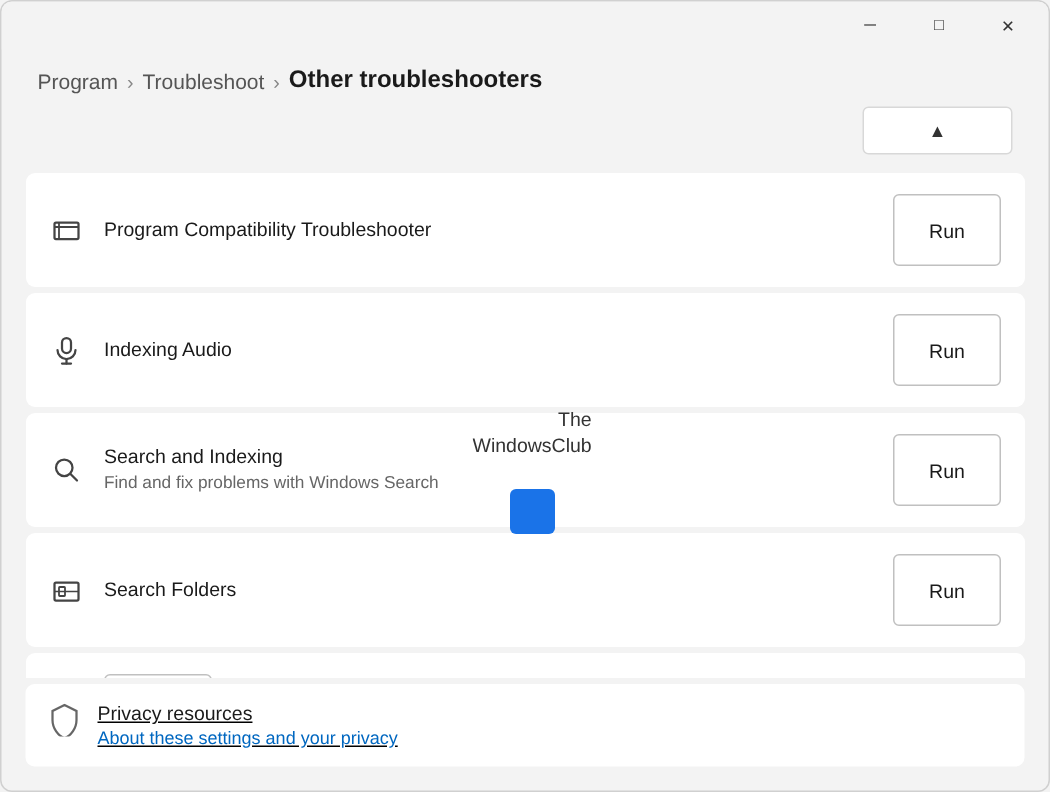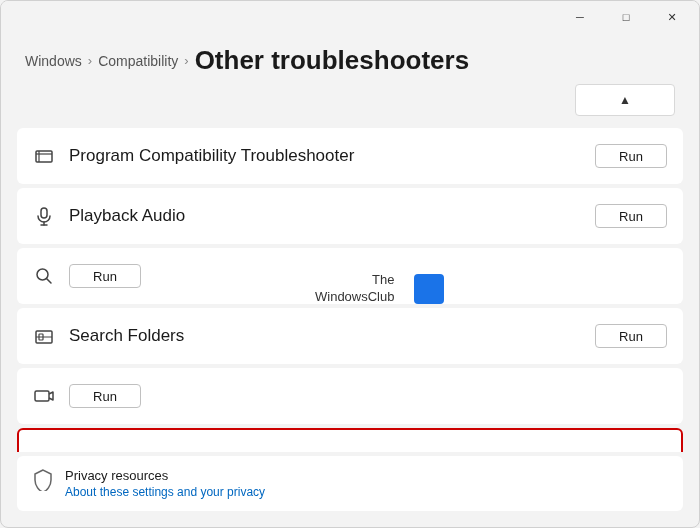--- a/index.html
+++ b/index.html
@@ -72,21 +72,21 @@
       color: #555;
       cursor: pointer;
     }
 
     .breadcrumb-separator {
       font-size: 13px;
       color: #888;
     }
 
     .breadcrumb-current {
-      font-size: 26px;
+      font-size: 16px;
       font-weight: 700;
       color: #1a1a1a;
     }
 
     .page-title-row {
       padding: 0 24px 12px 24px;
       display: flex;
       align-items: center;
       justify-content: flex-end;
     }
@@ -134,36 +134,36 @@
       justify-content: center;
       color: #444;
       font-size: 16px;
     }
 
     .item-text {
       flex: 1;
     }
 
     .item-title {
-      font-size: 17px;
+      font-size: 13px;
       font-weight: 500;
       color: #1a1a1a;
       line-height: 1.3;
     }
 
     .item-desc {
       font-size: 11.5px;
       color: #666;
       margin-top: 2px;
       line-height: 1.3;
     }
 
     .run-btn {
       min-width: 72px;
-      height: 24px;
+      height: 48px;
       background: white;
       border: 1px solid #c0c0c0;
       border-radius: 4px;
       cursor: pointer;
       font-size: 13px;
       color: #1a1a1a;
       flex-shrink: 0;
       display: flex;
       align-items: center;
       justify-content: center;
@@ -171,20 +171,21 @@
 
     .privacy-section {
       background: white;
       border-radius: 6px;
       padding: 12px 16px;
       display: flex;
       align-items: flex-start;
       gap: 12px;
       margin: 4px 16px 16px 16px;
       flex-shrink: 0;
+      text-decoration: underline;
     }
 
     .privacy-icon {
       font-size: 18px;
       color: #555;
       margin-top: 1px;
       flex-shrink: 0;
     }
 
     .privacy-text {
@@ -234,23 +235,23 @@
     <div class="title-bar-controls">
       <button class="title-bar-btn">─</button>
       <button class="title-bar-btn">□</button>
       <button class="title-bar-btn close">✕</button>
     </div>
   </div>
 
   <div class="content-area">
 
     <div class="breadcrumb">
-      <span class="breadcrumb-item">Windows</span>
+      <span class="breadcrumb-item">Program</span>
       <span class="breadcrumb-separator">›</span>
-      <span class="breadcrumb-item">Compatibility</span>
+      <span class="breadcrumb-item">Troubleshoot</span>
       <span class="breadcrumb-separator">›</span>
       <span class="breadcrumb-current">Other troubleshooters</span>
     </div>
 
     <div class="page-title-row">
       <button class="scroll-btn">▲</button>
     </div>
 
     <div class="items-list">
 
@@ -271,31 +272,35 @@
       <div class="troubleshooter-item">
         <div class="item-icon">
           <svg width="20" height="20" viewBox="0 0 20 20" fill="none">
             <rect x="7" y="2" width="6" height="10" rx="3" stroke="#444" stroke-width="1.5" fill="none"></rect>
             <path d="M4 10c0 3.314 2.686 6 6 6s6-2.686 6-6" stroke="#444" stroke-width="1.5" stroke-linecap="round" fill="none"></path>
             <line x1="10" y1="16" x2="10" y2="19" stroke="#444" stroke-width="1.5" stroke-linecap="round"></line>
             <line x1="7" y1="19" x2="13" y2="19" stroke="#444" stroke-width="1.5" stroke-linecap="round"></line>
           </svg>
         </div>
         <div class="item-text">
-          <div class="item-title">Playback Audio</div>
+          <div class="item-title">Indexing Audio</div>
         </div>
         <button class="run-btn">Run</button>
       </div>
 
       <div class="troubleshooter-item">
         <div class="item-icon">
           <svg width="20" height="20" viewBox="0 0 20 20" fill="none">
             <circle cx="8.5" cy="8.5" r="5.5" stroke="#444" stroke-width="1.5" fill="none"></circle>
             <line x1="12.5" y1="12.5" x2="17" y2="17" stroke="#444" stroke-width="1.5" stroke-linecap="round"></line>
           </svg>
+        </div>
+        <div class="item-text">
+          <div class="item-title">Search and Indexing</div>
+          <div class="item-desc">Find and fix problems with Windows Search</div>
         </div>
         <button class="run-btn">Run</button>
       </div>
 
       <div class="troubleshooter-item">
         <div class="item-icon">
           <svg width="20" height="20" viewBox="0 0 20 20" fill="none">
             <rect x="2" y="5" width="16" height="12" rx="1" stroke="#444" stroke-width="1.5" fill="none"></rect>
             <rect x="5" y="8" width="4" height="6" rx="0.5" stroke="#444" stroke-width="1.2" fill="none"></rect>
             <line x1="2" y1="11" x2="18" y2="11" stroke="#444" stroke-width="1"></line>
@@ -334,19 +339,19 @@
       <div class="privacy-text">
         <div class="privacy-title">Privacy resources</div>
         <a class="privacy-link" href="#">About these settings and your privacy</a>
       </div>
     </div>
 
   </div>
 
 </div>
 
-<div class="watermark" style="position:absolute;top:272px;left:315px;display:flex;flex-direction:row;align-items:center;gap:20px;z-index:10;pointer-events:none;">
+<div class="watermark" style="position:absolute;top:272px;left:315px;display:flex;flex-direction:column;align-items:center;gap:20px;z-index:10;pointer-events:none;">
   <div style="display:flex;flex-direction:column;align-items:flex-end;">
     <span class="watermark-text">The</span>
     <span class="watermark-text">WindowsClub</span>
   </div>
   <div style="width:30px;height:30px;background:#1a73e8;border-radius:4px;"></div>
 </div>
 
 </body></html>

